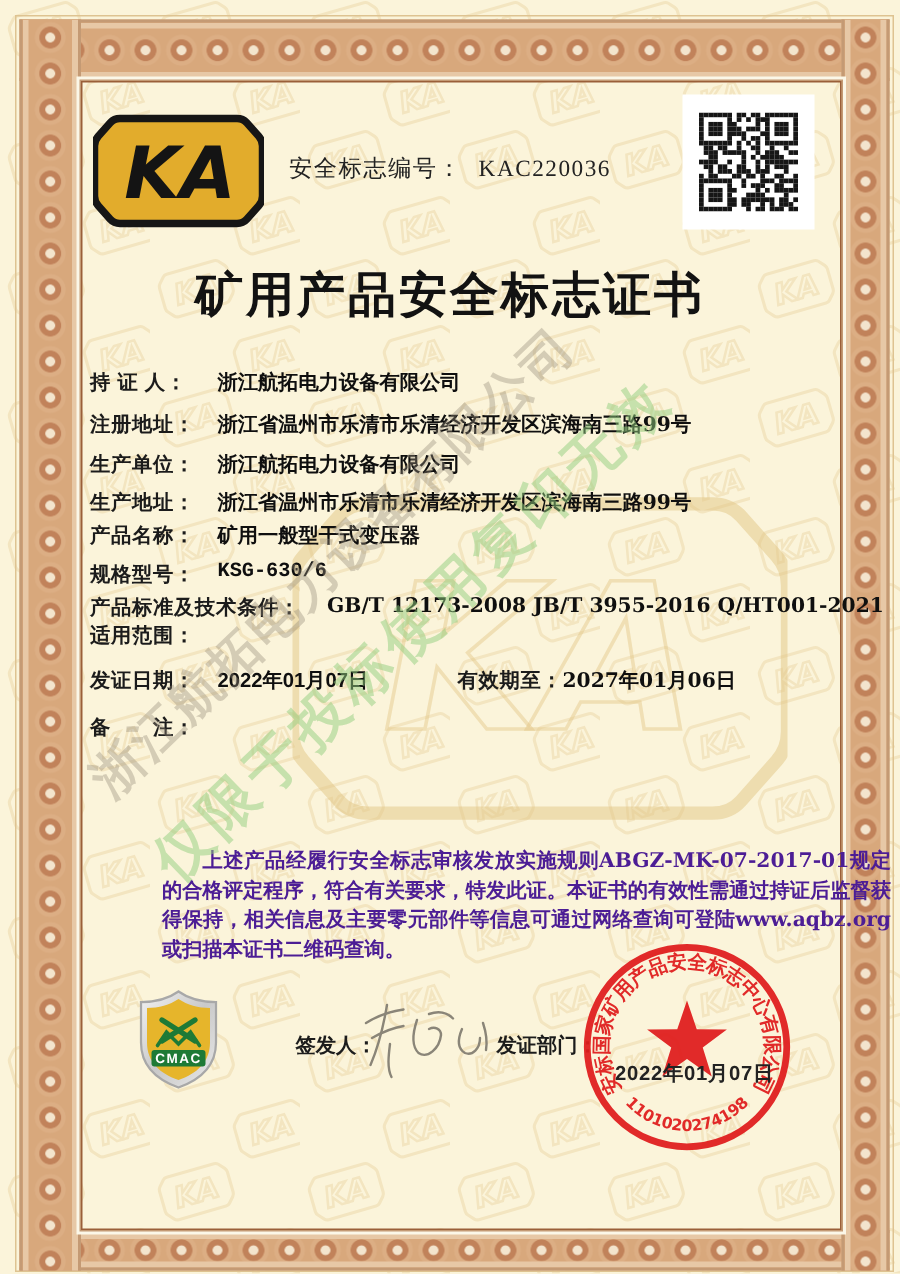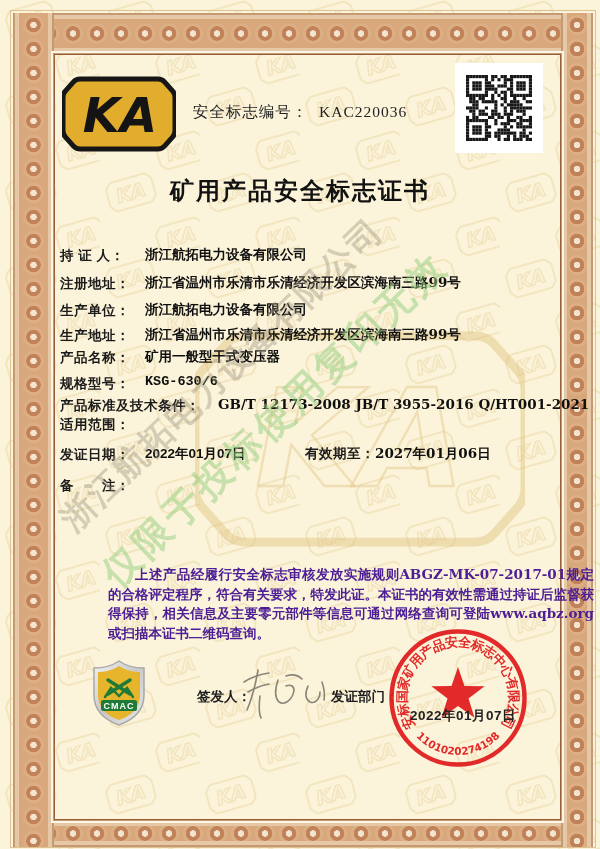--- a/index.html
+++ b/index.html
@@ -18,21 +18,21 @@
   .band-top{left:13px;top:13px;right:7px;height:37px;}
   .band-bottom{left:13px;bottom:2px;right:7px;height:23px;}
   .band-left{left:13px;top:13px;bottom:2px;width:37px;}
   .band-right{right:7px;top:13px;bottom:2px;width:28px;}
   .frame-white{position:absolute;left:51px;top:51px;right:36px;bottom:26px;border:2px solid #FBF7E8;z-index:1;}
   .frame-dark{position:absolute;left:54px;top:54px;right:39px;bottom:29px;border:1.5px solid #9A5F39;z-index:1;}
   
   .mark-number{left:130px;top:102px;width:340px;text-align:center;font-family:"Liberation Serif",serif;
                font-size:15.5px;color:#232323;letter-spacing:1px;z-index:2;}
   .cert-title{left:0;right:0;top:175px;text-align:center;font-family:"DejaVu Serif",serif;
-              font-weight:bold;font-size:24px;letter-spacing:2px;color:#121212;z-index:2;}
+              font-weight:bold;font-size:32px;letter-spacing:2px;color:#121212;z-index:2;}
   .qr{left:455px;top:63px;width:88px;height:90px;background:#fff;z-index:2;
       display:flex;align-items:center;justify-content:center;}
   
   .frow{position:absolute;left:60px;right:40px;height:18px;z-index:2;white-space:nowrap;}
   .flabel{font-family:"Liberation Sans",sans-serif;font-weight:bold;font-size:13.5px;color:#1B1B1B;letter-spacing:.5px;}
   .fval{position:absolute;left:85px;top:0;font-family:"DejaVu Serif",serif;font-weight:600;
         font-size:13.5px;color:#0F0F0F;}
   .statement{left:60px;top:565px;width:486px;font-family:"DejaVu Serif",serif;font-weight:600;
              font-size:13.5px;line-height:19.5px;color:#4c1d95;text-align:justify;text-indent:2em;z-index:2;margin-left:48px;}
   

